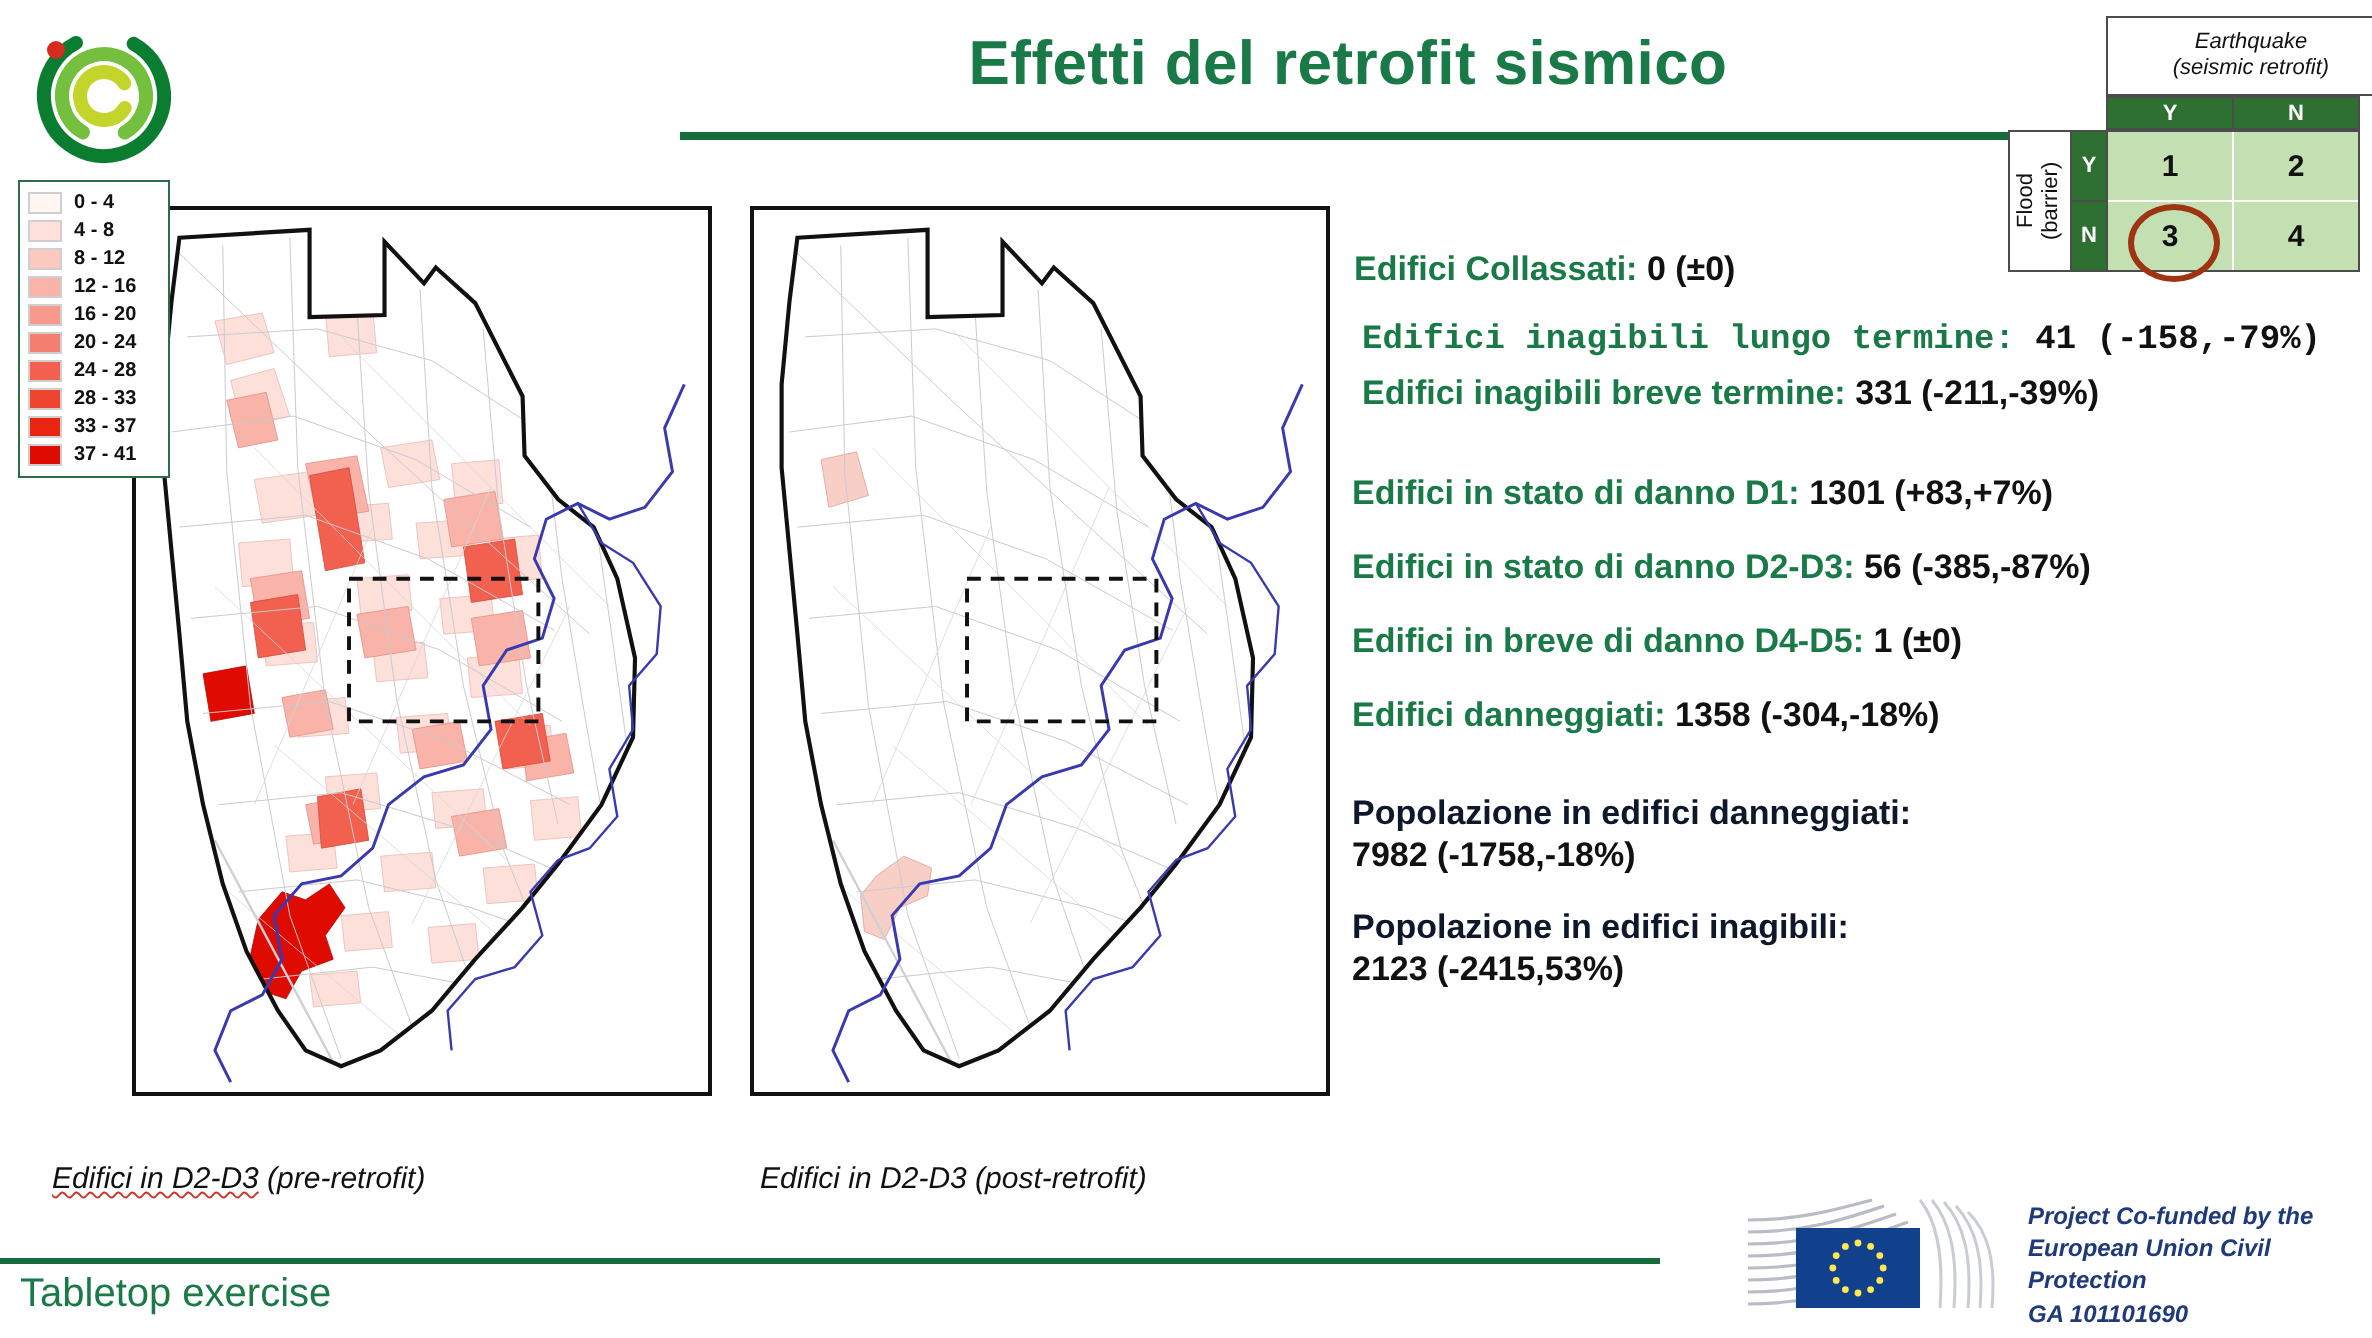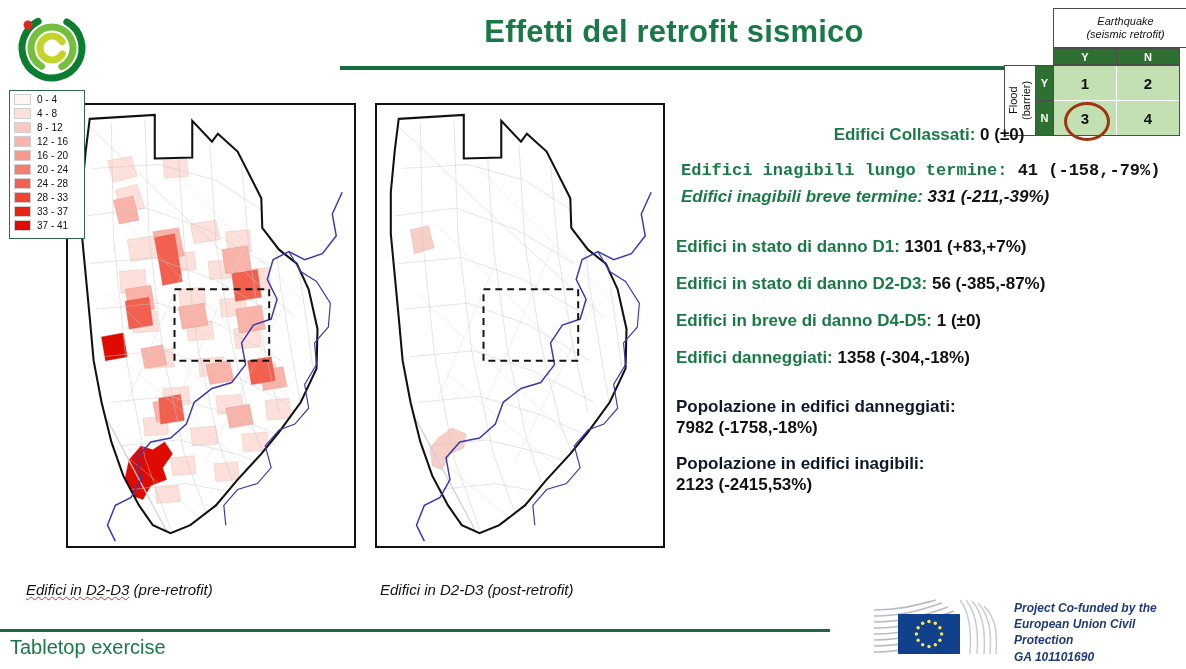--- a/index.html
+++ b/index.html
@@ -77,21 +77,21 @@
     border:3px solid #9e3412;border-radius:50%;pointer-events:none;
   }
 
   
   .legend{
     position:absolute;left:9px;top:90px;width:76px;
     border:1px solid #2f6b4a;background:#fff;
     padding:3px 3px 4px 4px;box-sizing:border-box;
     z-index:5;
   }
-  .lg-row{display:flex;height:14px;}
+  .lg-row{display:flex;align-items:center;height:14px;font-weight:bold;}
   .lg-sw{width:17px;height:11px;border:1px solid #cfcfcf;box-sizing:border-box;flex:0 0 auto;}
   .lg-txt{margin-left:6px;font-size:10px;color:#111;white-space:nowrap;}
 
   
   .mapbox{position:absolute;border:2px solid #111;background:#fff;box-sizing:border-box;overflow:hidden;}
   #map-left{left:66px;top:103px;width:290px;height:445px;}
   #map-right{left:375px;top:103px;width:290px;height:445px;}
   .mapbox svg{display:block;width:100%;height:100%;}
 
   
@@ -105,23 +105,23 @@
     text-decoration-color:#d4302a;
     text-decoration-thickness:1px;
   }
   #cap-right{left:380px;top:581px;}
 
   
   .stats{position:absolute;left:676px;top:126px;width:505px;}
   .stat{font-size:17px;font-weight:bold;line-height:1.0;color:#111;margin:0;}
   .stat .lbl{color:#1a7a47;}
   .stat .val{color:#111;}
-  .s1{margin-left:1px;margin-bottom:19px;text-align:center;}
+  .s1{margin-left:1px;margin-bottom:19px;}
   .s2{margin-left:5px;margin-bottom:9px;font-family:Liberation Mono, monospace;}
-  .s3{margin-left:5px;margin-bottom:33px;font-style:italic;}
+  .s3{margin-left:5px;margin-bottom:33px;}
   .s4{margin-left:0;margin-bottom:20px;}
   .s5{margin-left:0;margin-bottom:20px;}
   .s6{margin-left:0;margin-bottom:20px;}
   .s7{margin-left:0;margin-bottom:30px;}
   .stat2{font-size:17px;font-weight:bold;line-height:1.25;color:#111;margin:0 0 14px 0;}
   .stat2 .lbl{color:#0f172a;display:block;}
   .stat2 .val{color:#111;display:block;}
 
   
   .footer-rule{position:absolute;left:0;top:629px;width:830px;height:3px;background:#176b3f;}

